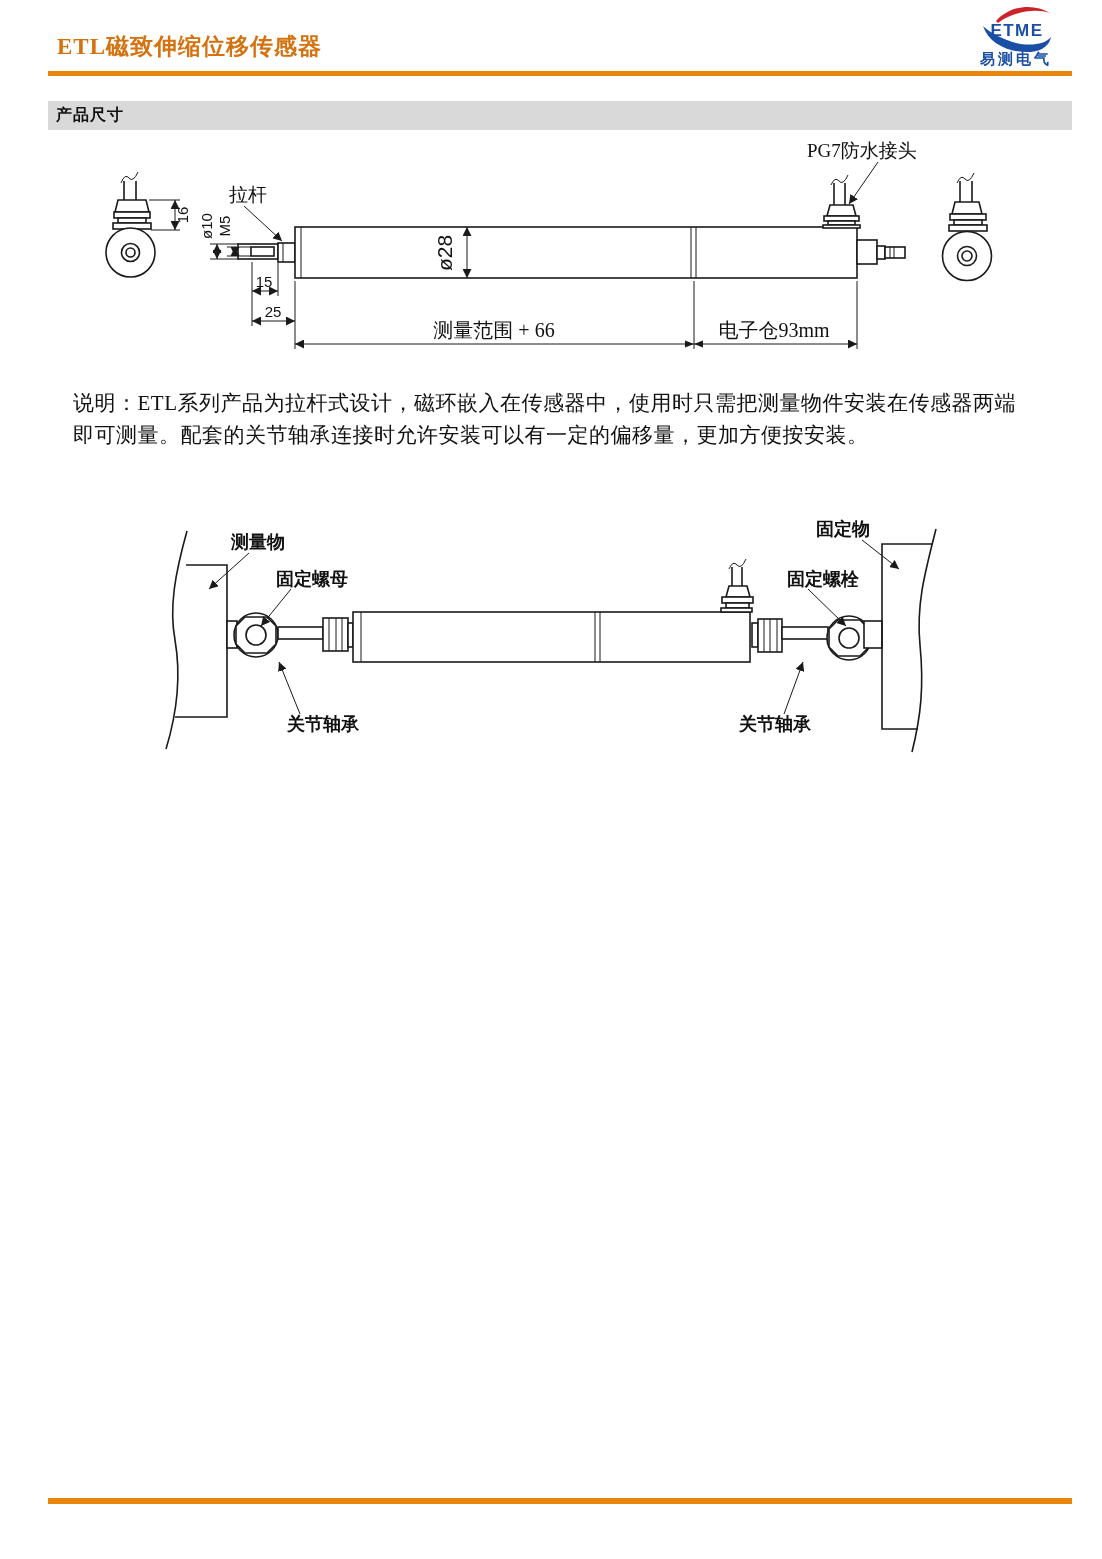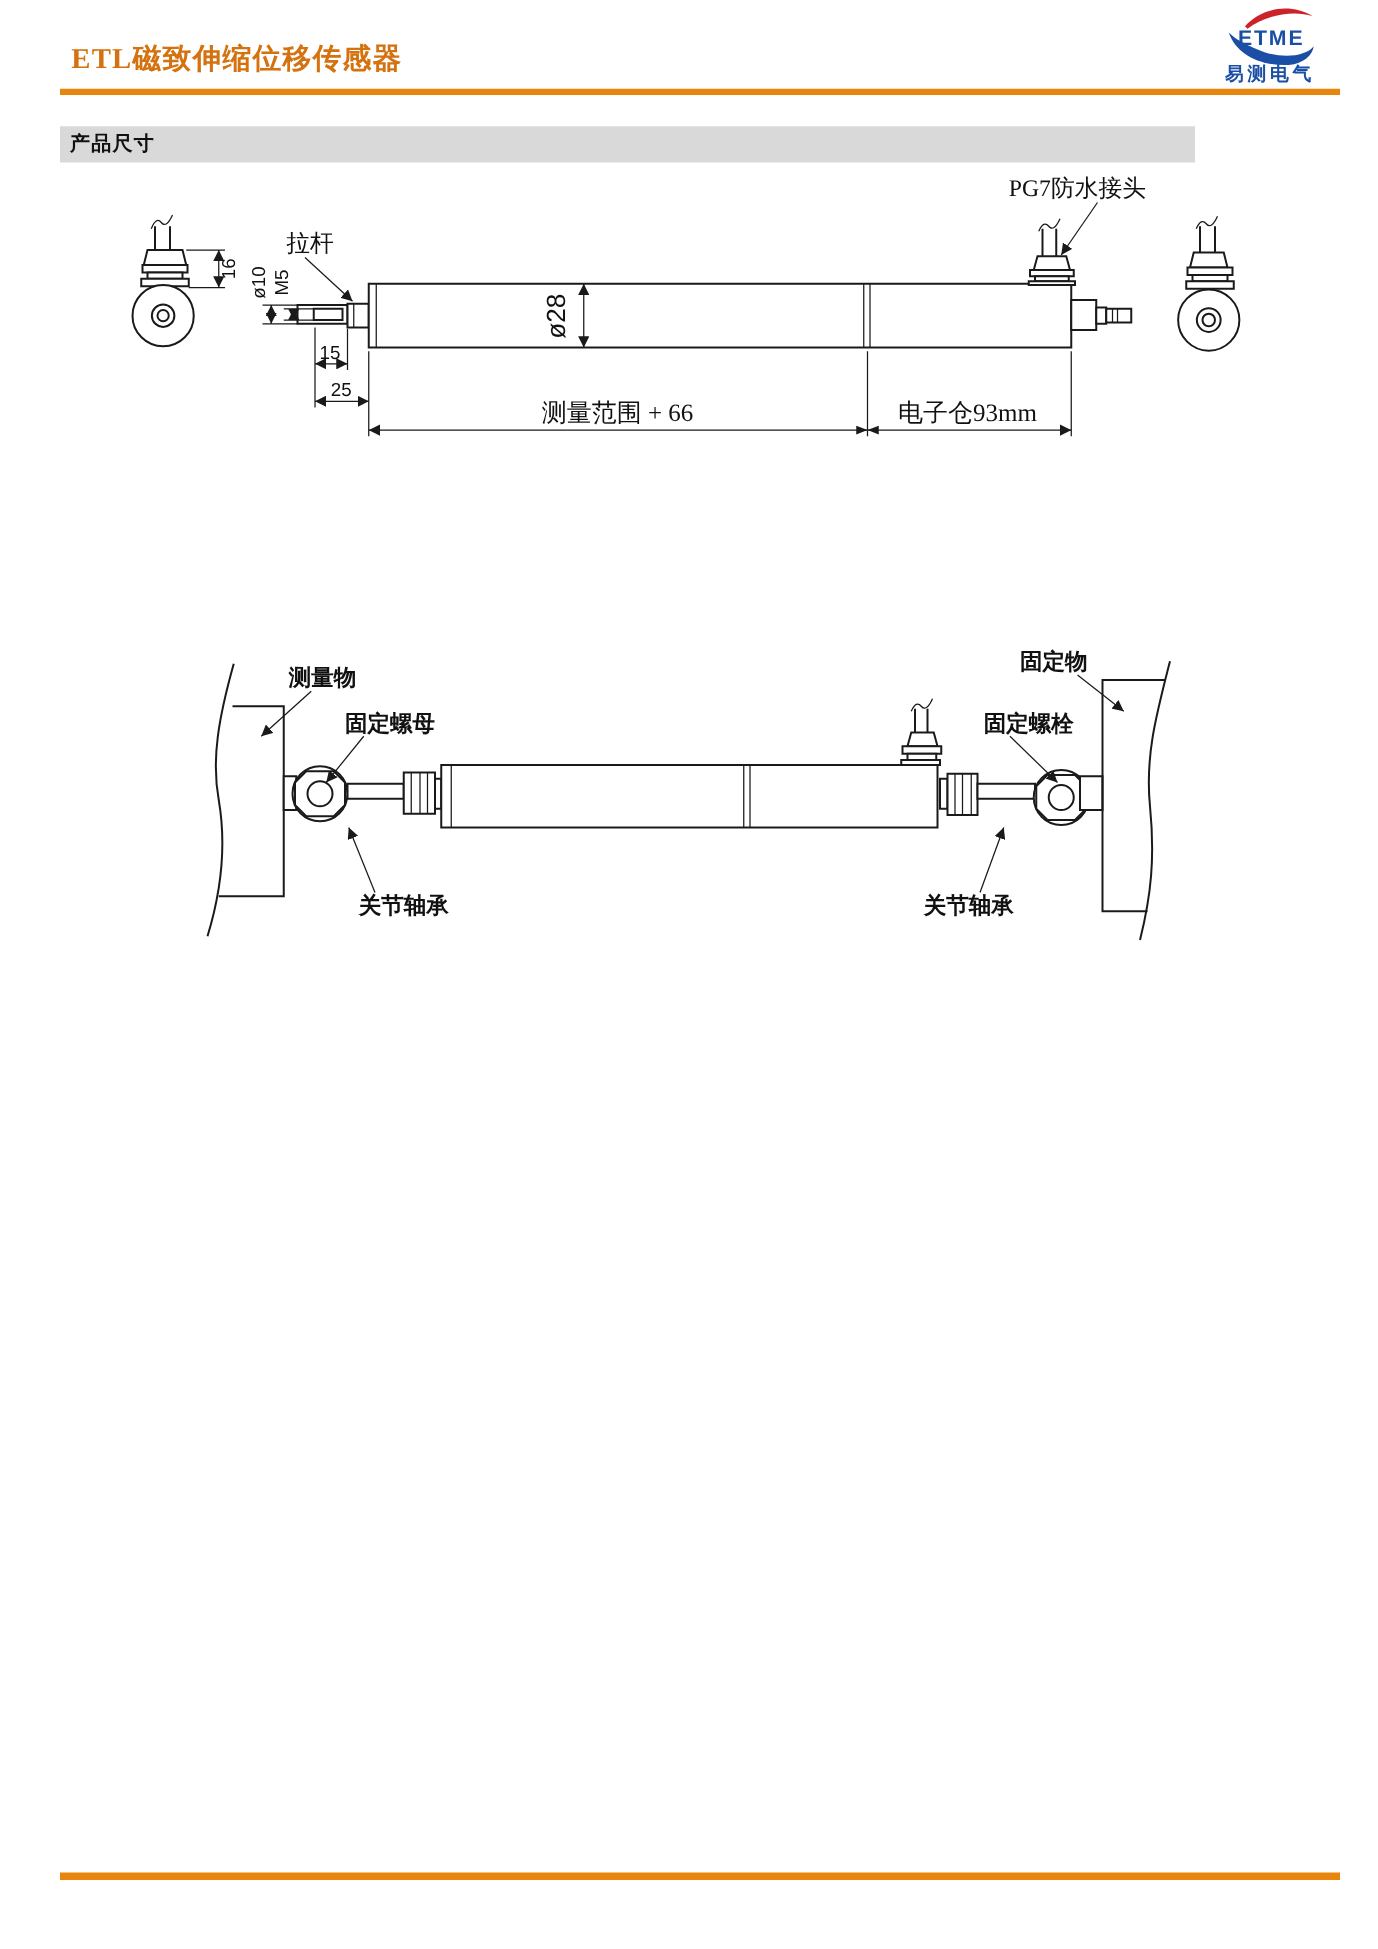--- a/index.html
+++ b/index.html
@@ -8,21 +8,21 @@
     font-family:"Liberation Serif", serif; overflow:hidden;margin-left:10px;
   }
   .doc-title {
     position:absolute; left:47px; top:31px;
     font-size:23px; font-weight:600; letter-spacing:1px; color:#D4720F;
   }
   .rule { position:absolute; left:38px; width:1024px; background:#E7850D; }
   .rule.top { top:71px; height:5px; }
   .rule.bottom { top:1498px; height:6px; }
   .section-bar {
-    position:absolute; left:38px; width:908px; height:29px; background:#D9D9D9;
+    position:absolute; left:38px; width:1024px; height:29px; background:#D9D9D9;
     display:flex; align-items:center;
   }
   .section-bar .heading {
     font-size:16px; font-weight:bold; color:#111; padding-left:8px; letter-spacing:1px;
   }
   .bar-1 { top:101px; }
   .bar-2 { top:457px; }
   .desc { position:absolute; left:63px; top:387px; font-size:21px; color:#111; }
   .desc .line { line-height:32px; white-space:nowrap; letter-spacing:0.5px; }
   svg text { fill:#111; }
@@ -142,20 +142,24 @@
     <g>
       <path class="thin" d="M285,281 V349 M684,281 V349 M847,281 V349"></path>
       <line class="thin" x1="285" y1="344" x2="847" y2="344" marker-start="url(#arr1)" marker-end="url(#arr1)"></line>
       <polygon class="arrfill" points="675,340.5 684,344 675,347.5"></polygon>
       <polygon class="arrfill" points="693,340.5 684,344 693,347.5"></polygon>
       <text class="dimcn" x="484" y="337" text-anchor="middle">测量范围 + 66</text>
       <text class="dimcn" x="764" y="337" text-anchor="middle">电子仓93mm</text>
     </g>
   </svg>
 
+  <div class="desc">
+    <div class="line">说明：ETL系列产品为拉杆式设计，磁环嵌入在传感器中，使用时只需把测量物件安装在传感器两端</div>
+    <div class="line">即可测量。配套的关节轴承连接时允许安装可以有一定的偏移量，更加方便按安装。</div>
+  </div>
 
 
   <svg style="position:absolute; left:0; top:500px;" width="1102" height="280" viewBox="0 500 1102 280">
     <defs>
       <marker id="arr2" viewBox="0 0 10 10" refX="10" refY="5" markerWidth="9" markerHeight="9" markerUnits="userSpaceOnUse" orient="auto-start-reverse">
         <path d="M0,0 L10,5 L0,10 Z" fill="#1a1a1a"></path>
       </marker>
     </defs>
 
     <g>

